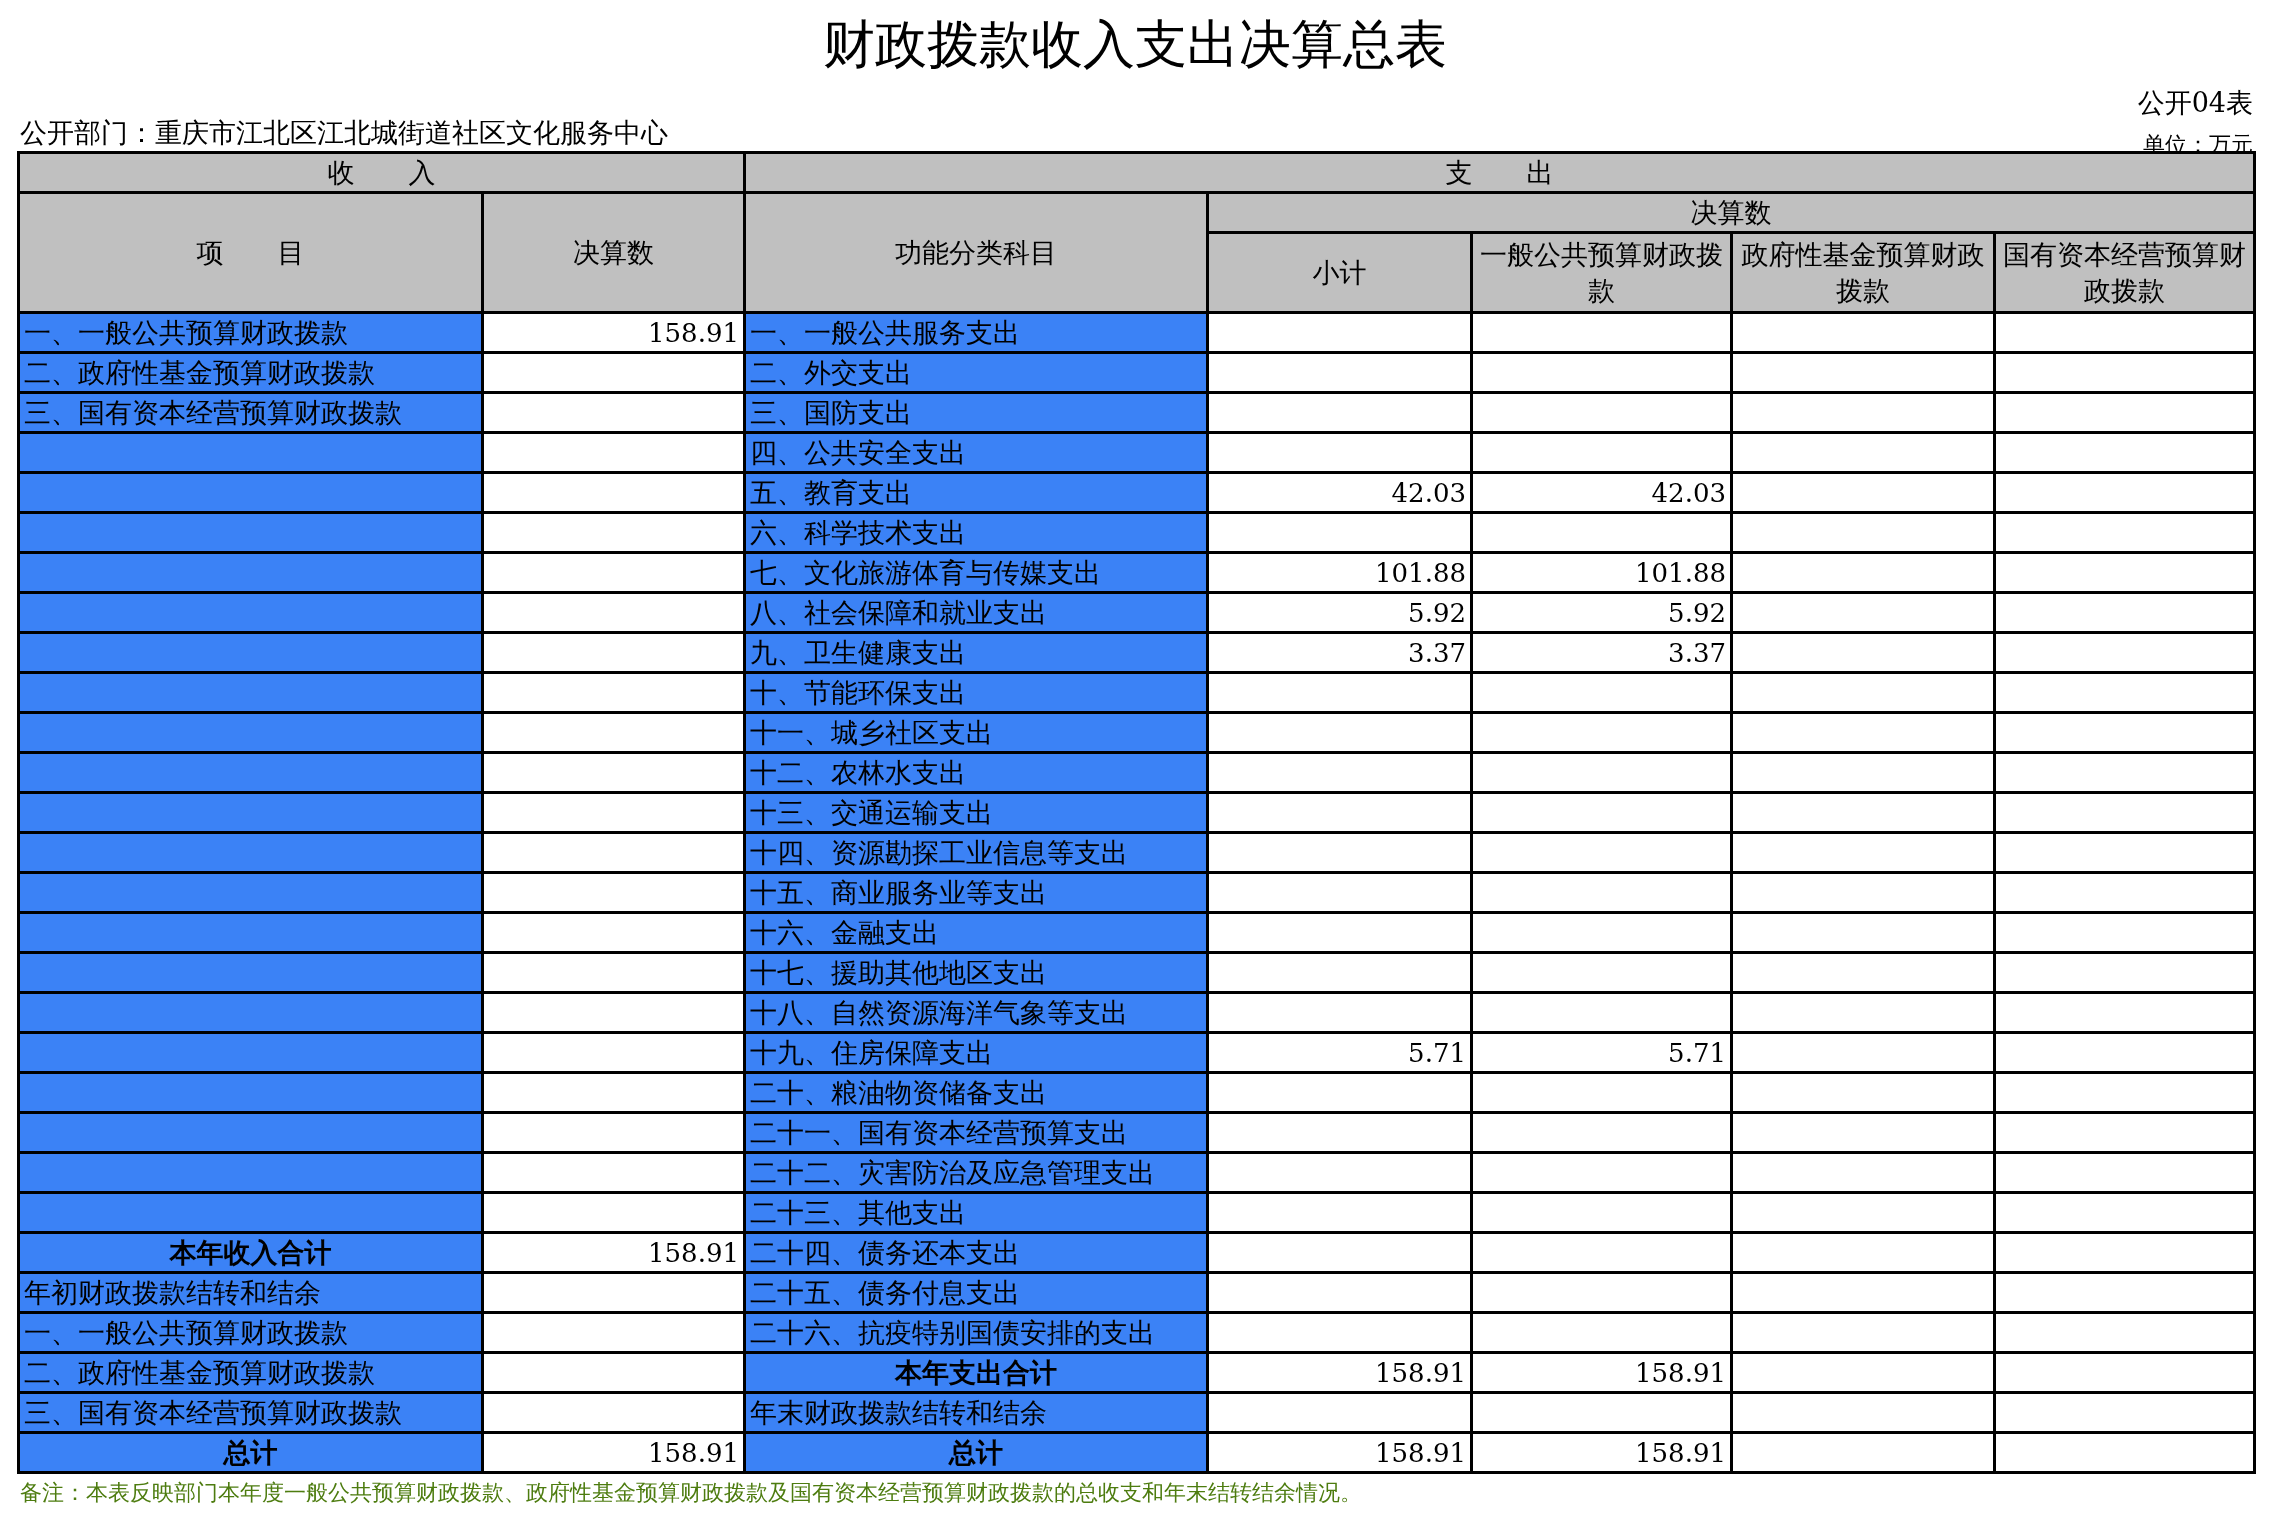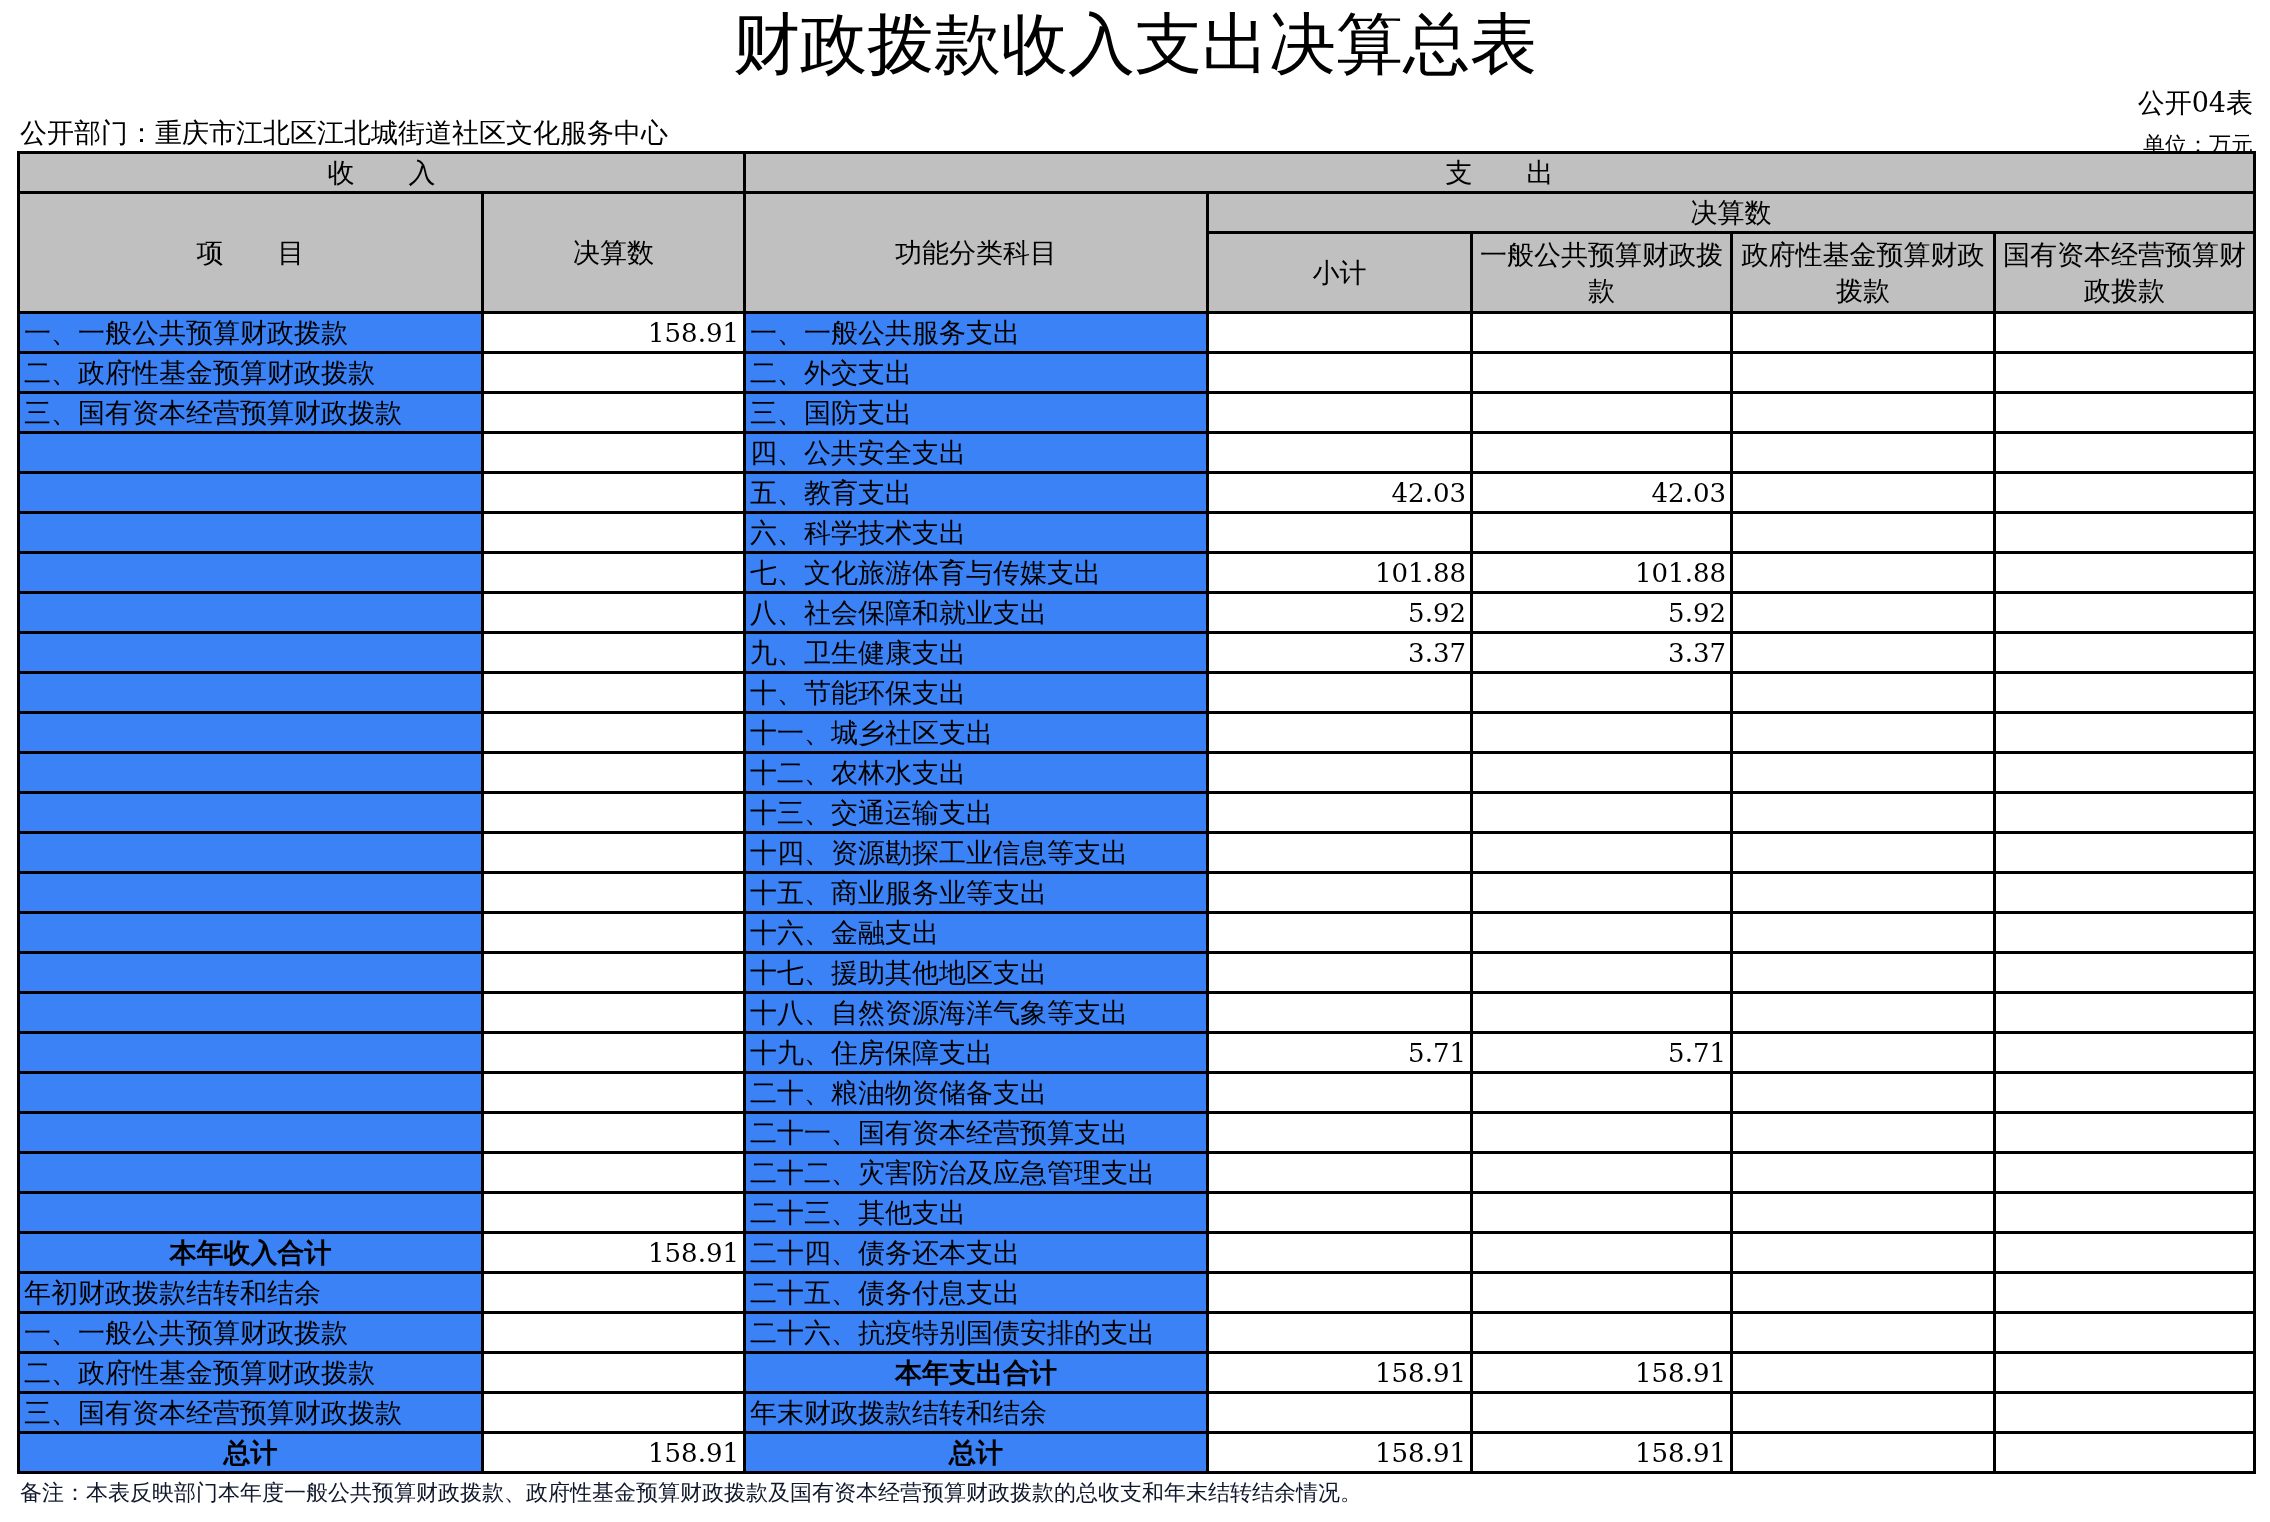--- a/index.html
+++ b/index.html
@@ -1,32 +1,32 @@
 <!DOCTYPE html>
 <html><head>
 <meta charset="utf-8">
 <style>
   html, body { margin: 0; padding: 0; background: #ffffff; }
   body { width: 2270px; height: 1522px; position: relative; overflow: hidden;
          font-family: "DejaVu Serif", "Liberation Serif", serif; color: #000; }
   .title { position: absolute; left: 0; top: 8px; width: 2270px; text-align: center;
-           font-size: 67px; line-height: 72px; font-family: "DejaVu Sans", sans-serif; }
+           font-size: 52px; line-height: 72px; font-family: "DejaVu Sans", sans-serif; }
   .form-no { position: absolute; right: 17px; top: 86px; font-size: 27px; line-height: 34px; }
   .unit { position: absolute; right: 17px; top: 128px; font-size: 22px; line-height: 34px; }
   .dept { position: absolute; left: 20px; top: 116px; font-size: 27px; line-height: 34px; }
   table { position: absolute; left: 17px; top: 151px; border-collapse: collapse; table-layout: fixed; width: 2236px; }
   td, th { border: 3px solid #000; padding: 0 4px; font-size: 27px; font-weight: normal;
            overflow: hidden; white-space: nowrap; height: 34px; line-height: 34px; }
   th { background: #c0c0c0; text-align: center; white-space: normal; line-height: 36px; }
   .gray { background: #3b82f6; font-family: Liberation Serif, serif; }
   .white { background: #ffffff; }
   .num { text-align: right; font-family: "DejaVu Serif", serif; font-size: 26px; }
   .center { text-align: center; }
   .bold { font-weight: bold; }
-  .note { position: absolute; left: 20px; top: 1478px; font-size: 22px; line-height: 30px; color: #0f172a; }
+  .note { position: absolute; left: 20px; top: 1478px; font-size: 22px; line-height: 30px; color: #4d7c0f; }
 </style>
 </head>
 <body>
 
 <div class="title">财政拨款收入支出决算总表</div>
 <div class="form-no">公开04表</div>
 <div class="dept">公开部门：重庆市江北区江北城街道社区文化服务中心</div>
 <div class="unit">单位：万元</div>
 
 <table>

